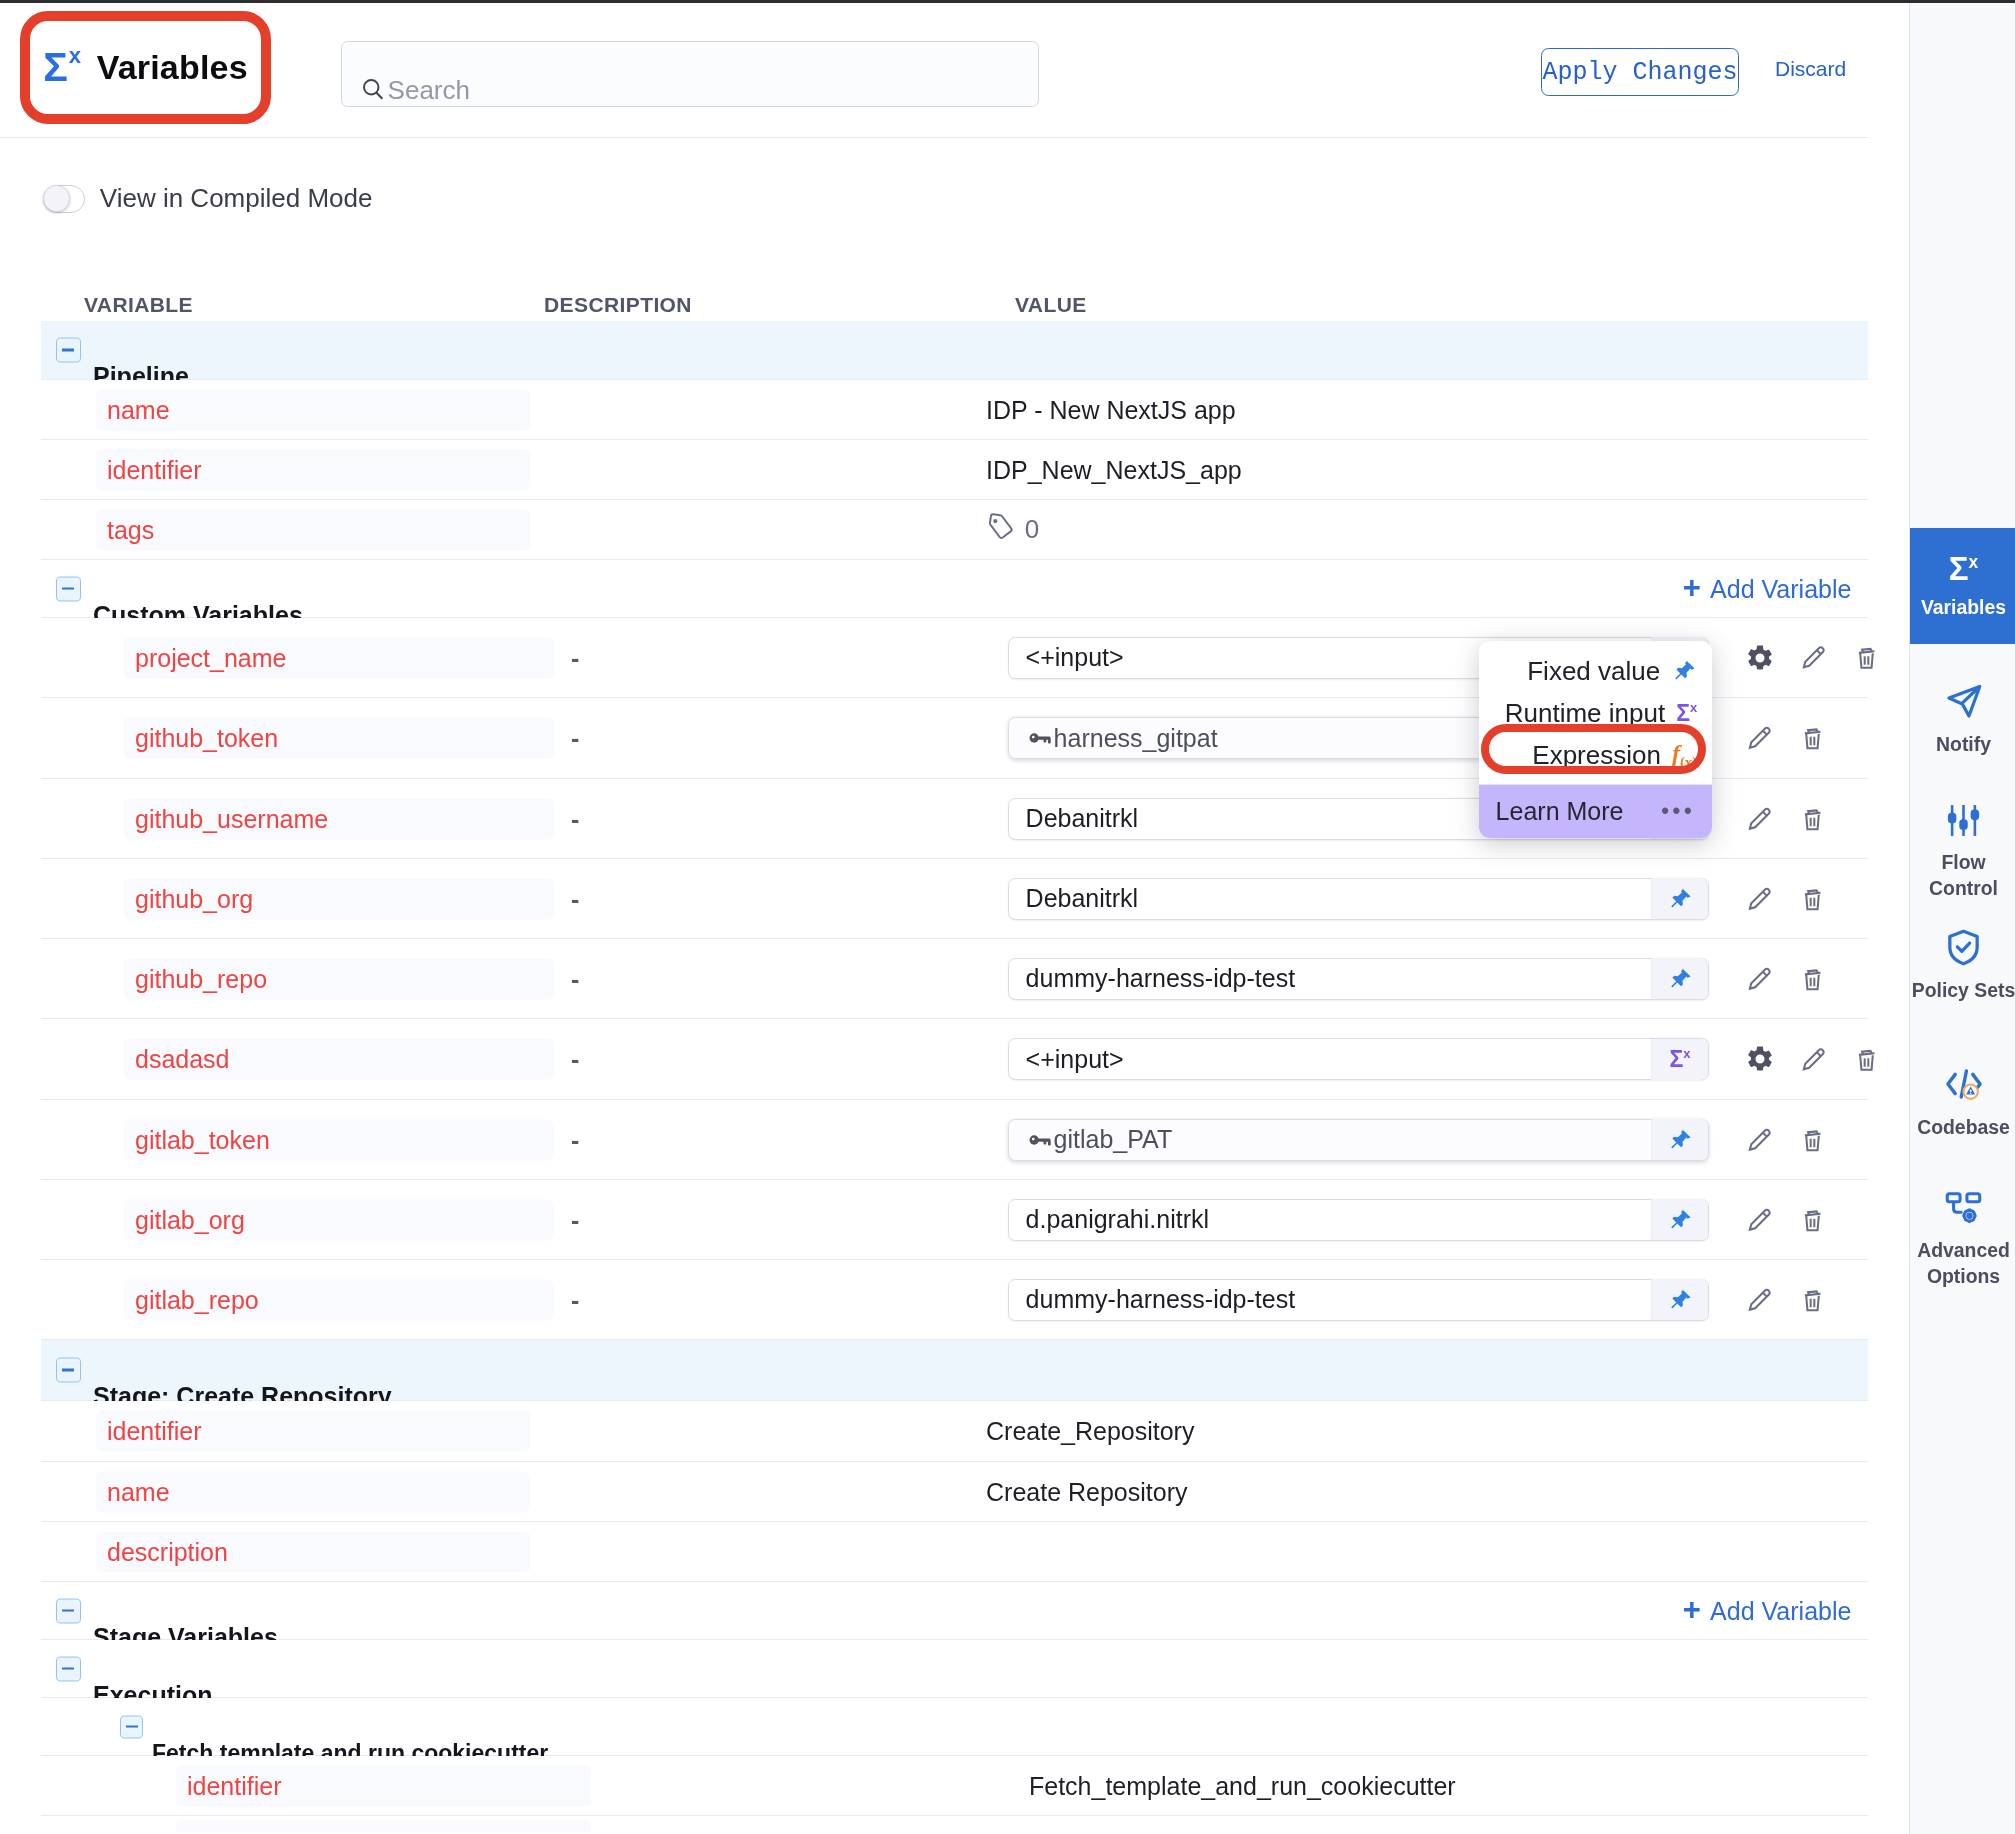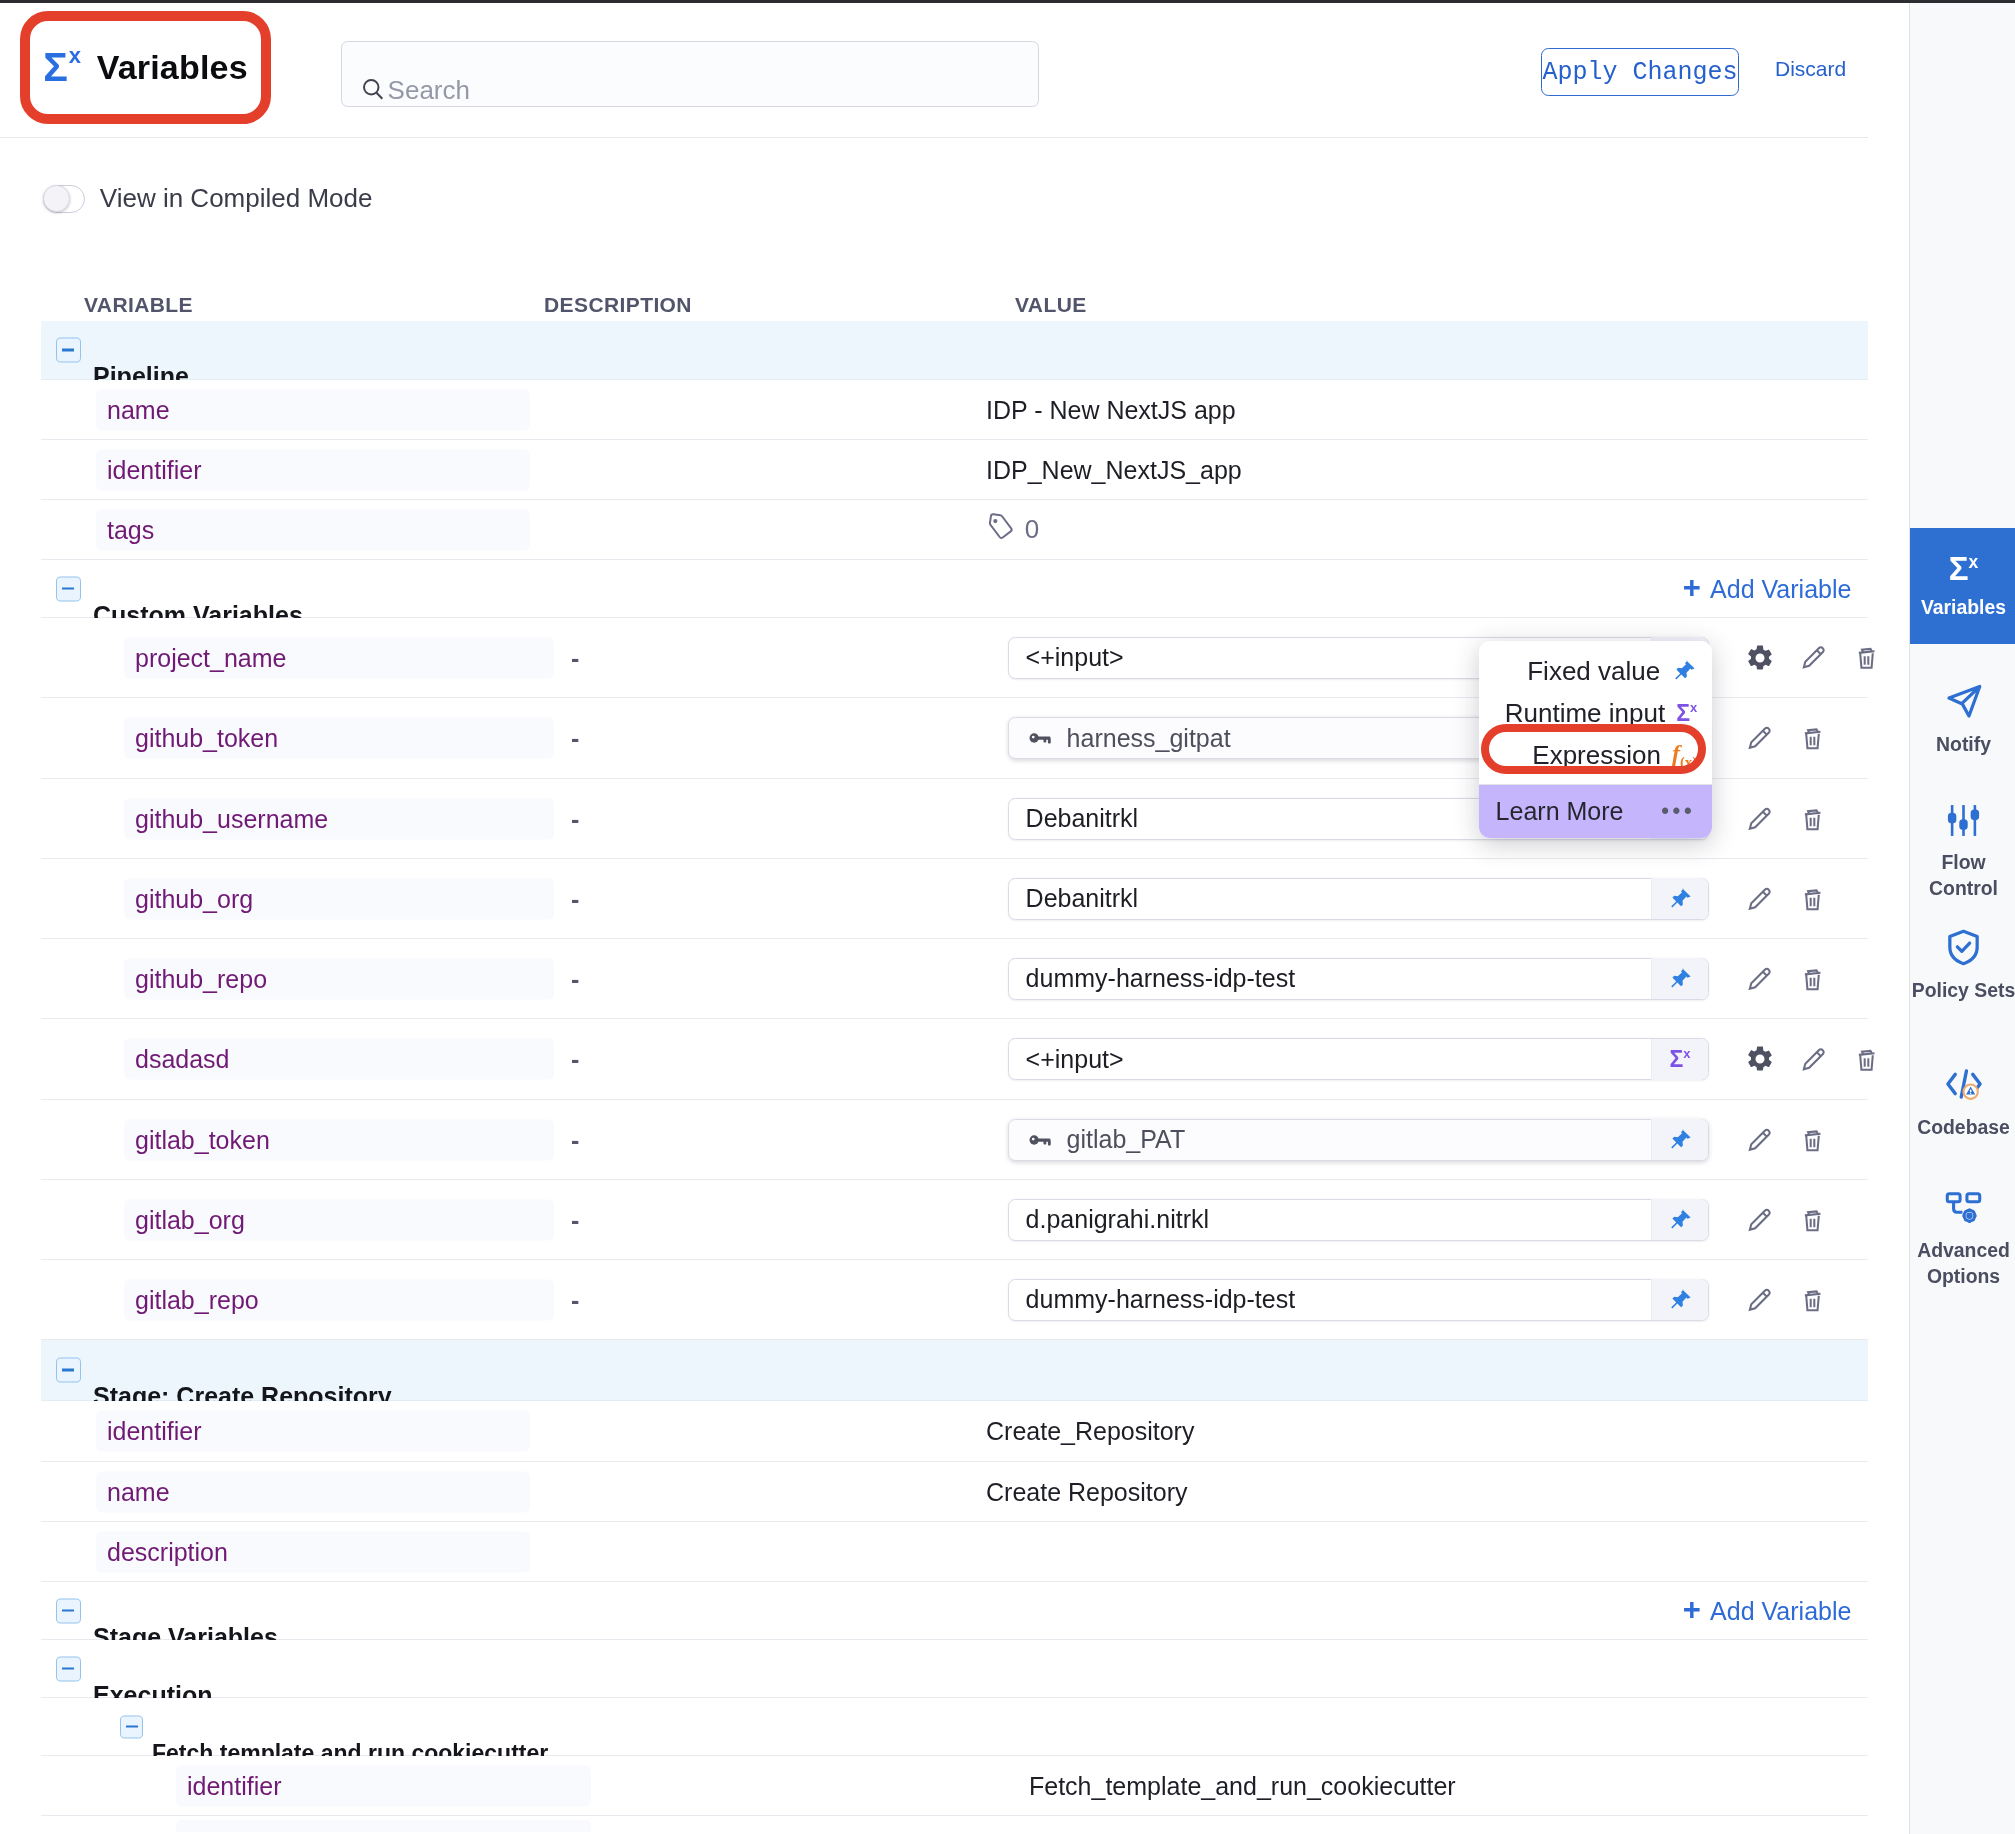--- a/index.html
+++ b/index.html
@@ -40,33 +40,33 @@
 
   .minus { position:absolute; left:14.8px; top:50%; transform:translateY(-50%); width:25px; height:25px; border:1.8px solid #93c3ef; background:#e9f4fe; border-radius:4.6px; display:flex; align-items:center; justify-content:center; cursor:pointer; }
   .minus i { display:block; width:12px; height:2.8px; background:#2a77d0; }
   .minus.lvl2 { left:79px; width:23px; height:23px; }
   .section-label { position:absolute; left:52px; top:50%; transform:translateY(-50%); font-size:25px; font-weight:700; color:#15161c;margin-top:26px; }
   .section-label.lvl2 { left:111px; font-size:23px; }
 
   .add-var { position:absolute; right:16.6px; top:50%; transform:translateY(-50%); display:flex; align-items:center; gap:9.2px; color:#2e6bd6; font-size:25px; font-weight:500; cursor:pointer; }
   .add-var .plus { font-size:31px; font-weight:600; line-height:1; position:relative; top:-1.8px; }
 
-  .chip { position:absolute; left:55px; top:50%; transform:translateY(-50%); width:434px; height:41px; background:#f9fafd; border-radius:5.5px; display:flex; align-items:center; padding-left:11px; font-size:25px; color:#701a75; }
+  .chip { position:absolute; left:55px; top:50%; transform:translateY(-50%); width:434px; height:41px; background:#f9fafd; border-radius:5.5px; display:flex; align-items:center; padding-left:11px; font-size:25px; color:#ef4444; }
   .chip.lvl2 { left:83px; width:430px; }
   .chip.lvl3 { left:135px; width:415px; }
 
   .dash { position:absolute; left:530px; top:50%; transform:translateY(-50%); font-size:25px; font-weight:700; color:#54566a; }
 
   .value-text { position:absolute; left:945px; top:50%; transform:translateY(-50%); font-size:25px; color:#1e1f26; }
   .value-text.lvl3 { left:988px; }
 
   .tags-val { position:absolute; left:945px; top:50%; transform:translateY(-50%); display:flex; align-items:center; gap:9.2px; color:#6b6d85; font-size:26px; }
 
   .vinput { position:absolute; left:967px; top:50%; transform:translateY(-50%); width:701px; height:42px; border:0.9px solid #dadbe6; border-radius:7.4px; background:#fff; box-shadow:0 0.9px 1.8px rgba(96,97,112,.10); display:flex; align-items:center; padding-left:16.6px; font-size:25px; color:#1d1e24; }
-  .vinput.secret { background:#fcfcfe; box-shadow:0 1.8px 4.6px rgba(96,97,112,.22); color:#4d4f5c; gap:13px; }
+  .vinput.secret { background:#fcfcfe; box-shadow:0 1.8px 4.6px rgba(96,97,112,.22); color:#4d4f5c; }
   .suffix { margin-left:auto; width:57px; height:41px; background:#f3f4fa; border-left:0.9px solid #ecedf4; border-radius:0 7.4px 7.4px 0; display:flex; align-items:center; justify-content:center; }
   .runtime-glyph { font-size:23px; font-weight:700; color:#7d53e6; }
   .runtime-glyph sup { font-size:13px; }
 
   .icons { position:absolute; left:1704px; top:50%; transform:translateY(-50%); display:flex; align-items:center; gap:24px; }
   .icons svg { cursor:pointer; }
 
   
   .dropdown { position:absolute; left:1479px; top:641px; width:233px; background:#ffffff; border-radius:11px; box-shadow:0 5.5px 26px rgba(40,41,61,.24); z-index:30; }
   .dd-items { padding:9.2px 0 7.4px; }

